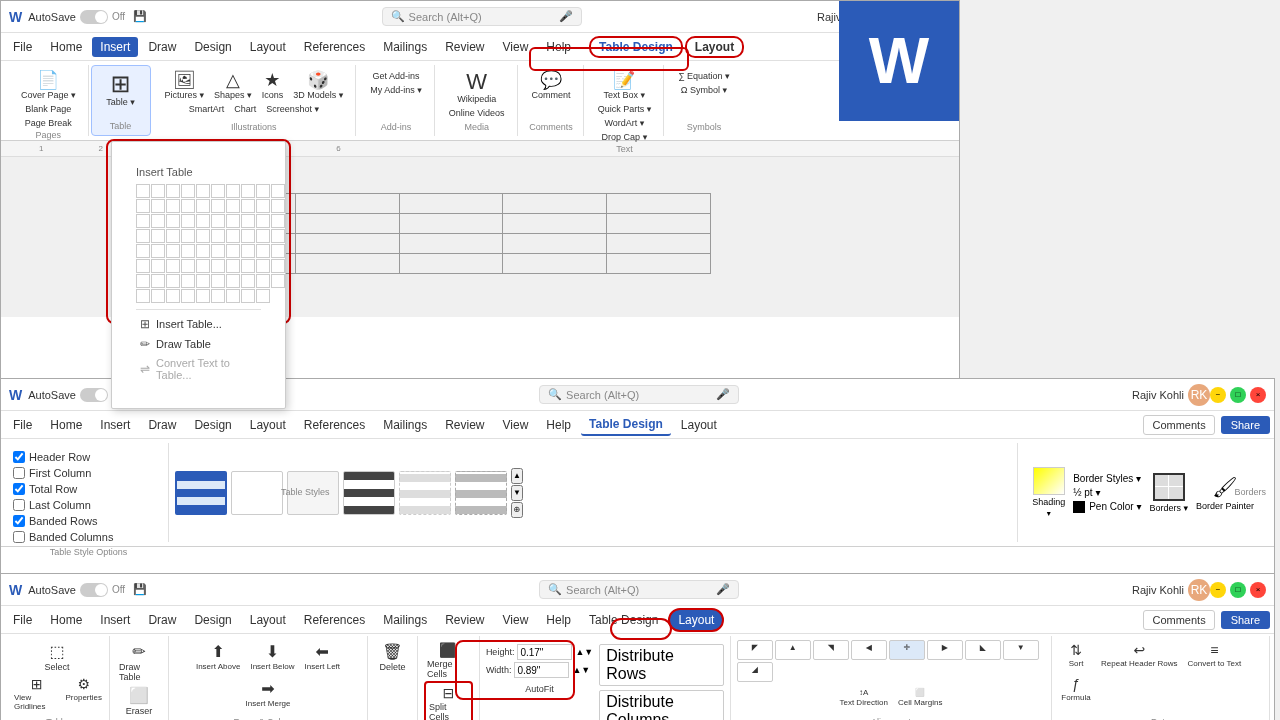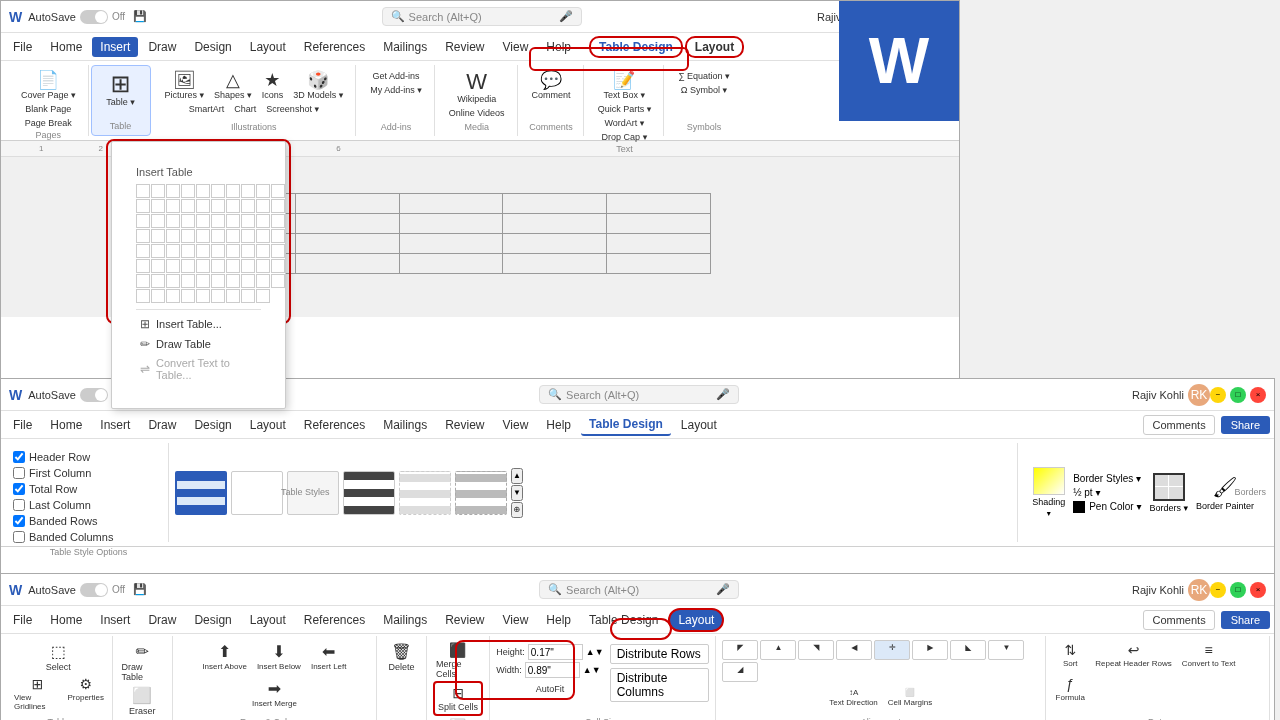--- a/index.html
+++ b/index.html
@@ -322,21 +322,21 @@
       flex-direction: column;
       gap: 4px;
       font-size: 10px;
       color: #333;
     }
     .distribute-btn {
       background: #fff;
       border: 1px solid #ccc;
       border-radius: 2px;
       padding: 2px 6px;
-      font-size: 12px;
+      font-size: 16px;
       cursor: pointer;
       text-align: left;
     }
 
     .tab-design { color: #2b5bb8; border-bottom: 2px solid #2b5bb8; font-weight: 600; }
     .tab-layout-circled {
       background: transparent;
       border: 2px solid #cc0000;
       border-radius: 12px;
       color: #333;

